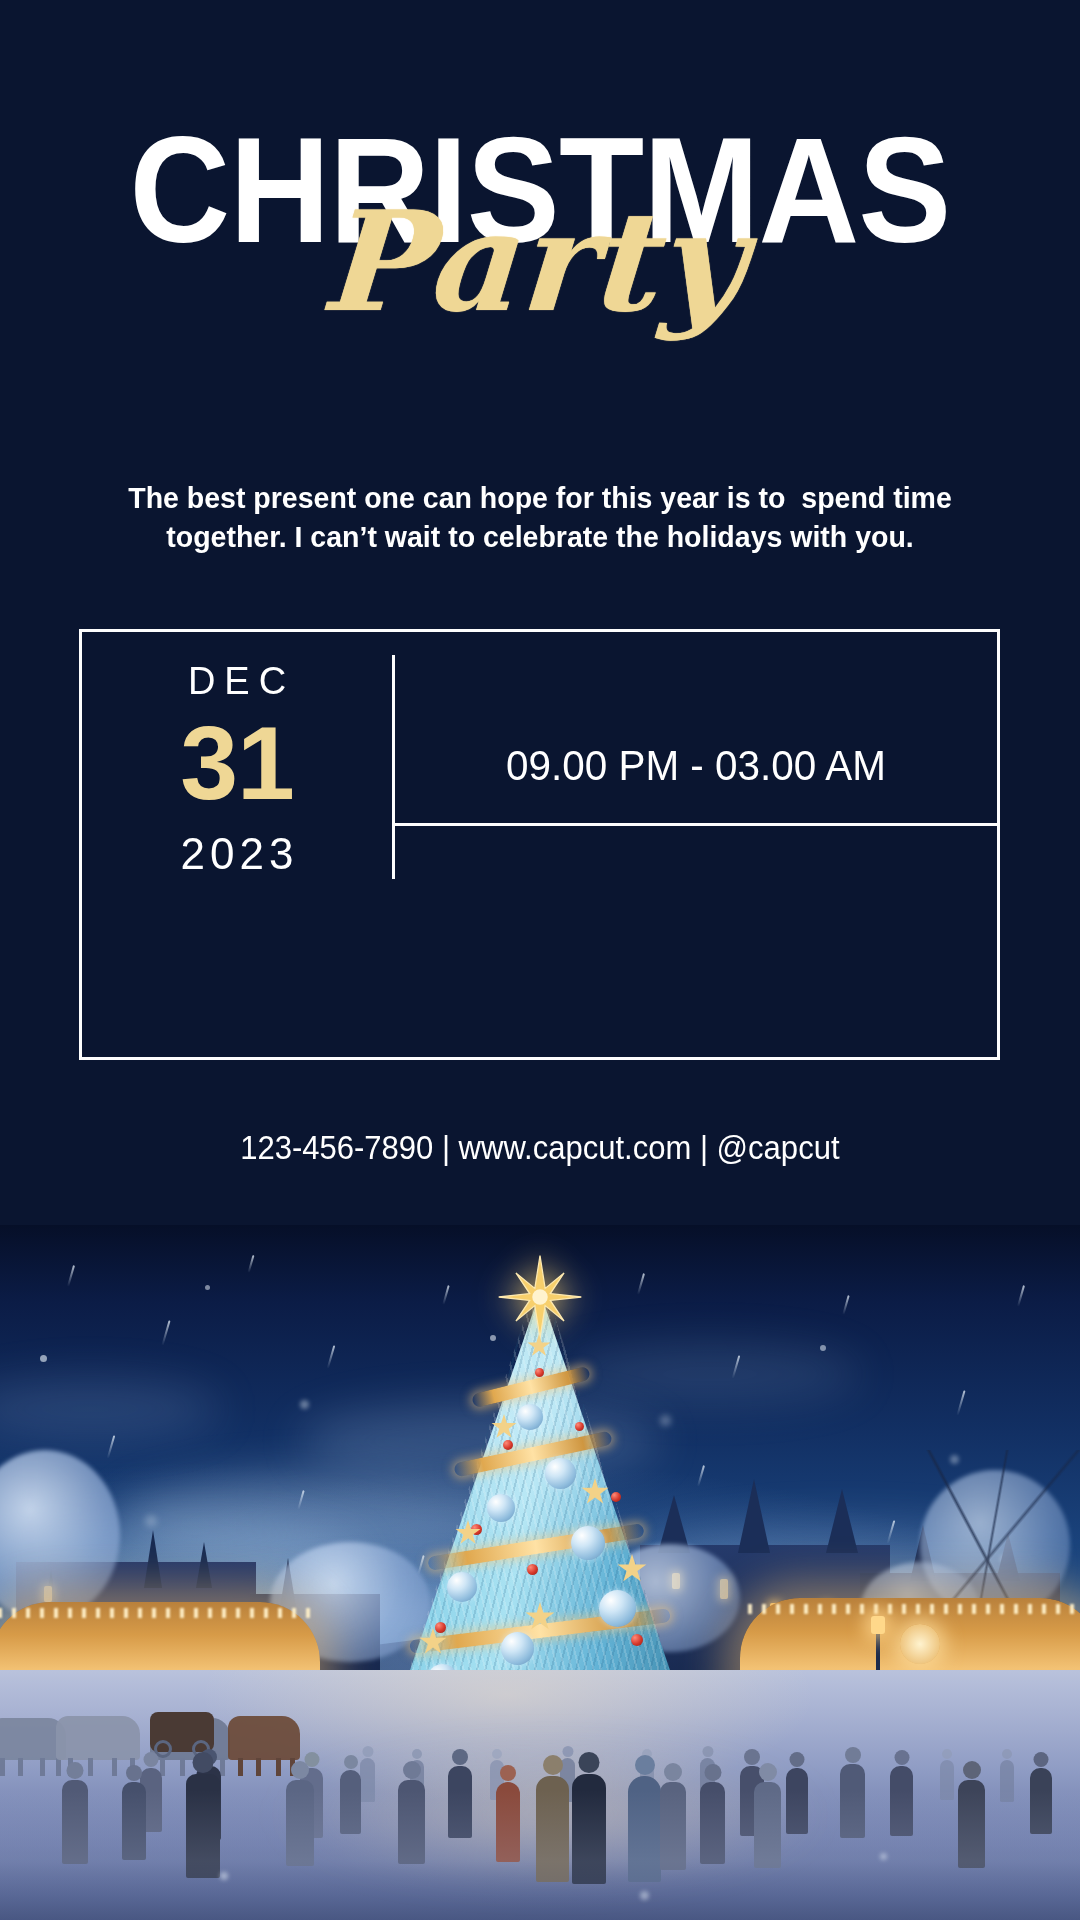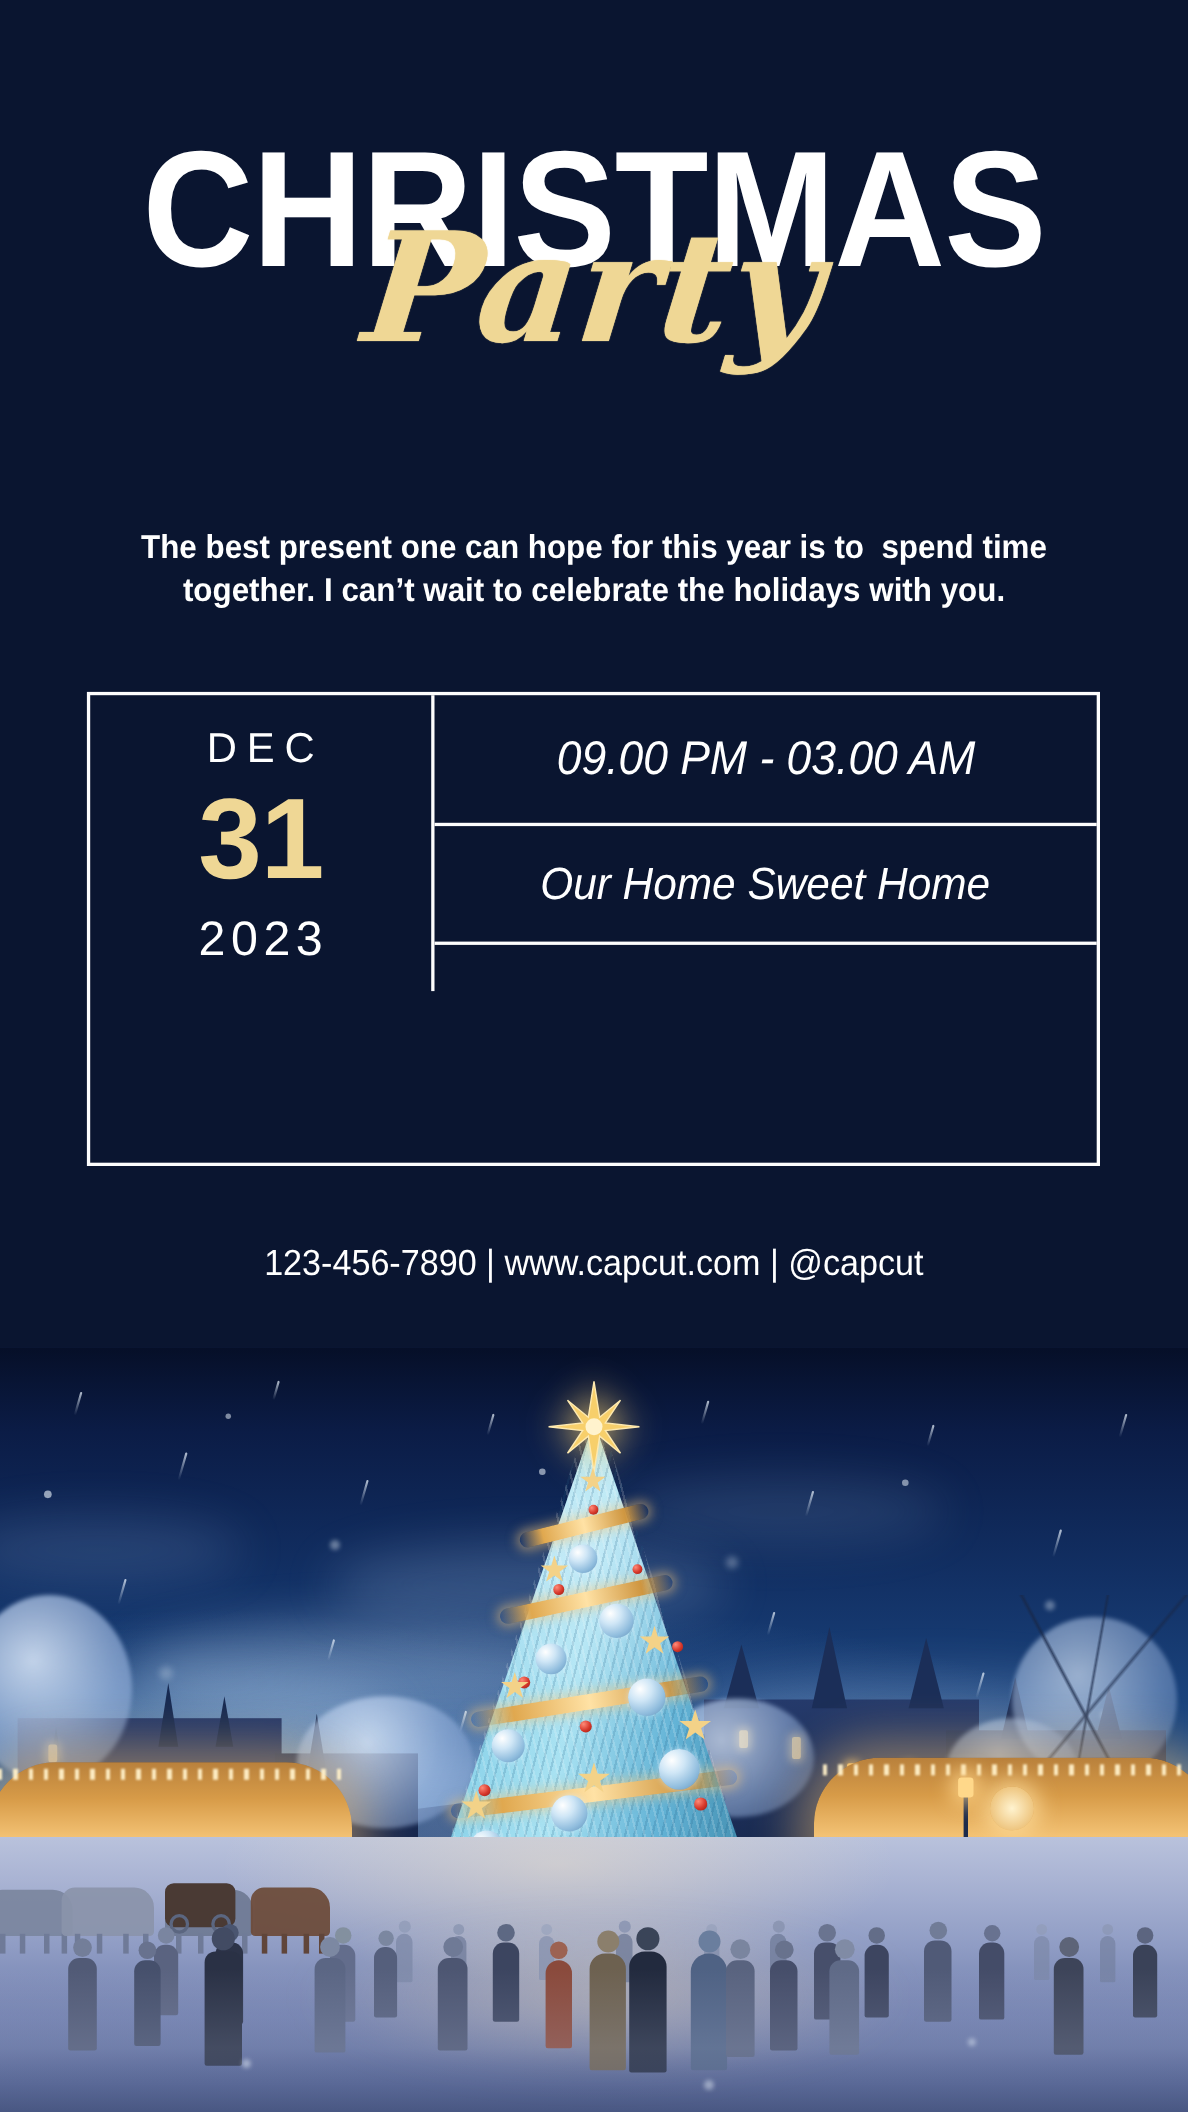--- a/index.html
+++ b/index.html
@@ -87,20 +87,21 @@
     color:#ffffff;
     font-size:47px;
     font-weight:bold;
     letter-spacing:0.5px;
     transform-origin:center;
   }
   .dt-header span{ transform:scaleX(0.90); display:inline-block; }
   .dt-body{
     display:flex;
     height:269px;
+    align-items:center;
   }
   .dt-left{
     width:313px;
     border-right:3px solid #fdfdfd;
     display:flex; flex-direction:column;
     align-items:center; justify-content:center;
     padding-top:4px;
   }
   .dt-month{
     color:#ffffff;
@@ -121,21 +122,21 @@
   .dt-year{
     color:#ffffff;
     font-size:44px;
     letter-spacing:5px;
     line-height:50px;
     margin-top:12px;
     padding-left:5px;
   }
   .dt-right{
     flex:1;
-    display:flex; flex-direction:column;font-style:italic;
+    display:flex; flex-direction:column;
   }
   .dt-cell{
     display:flex; align-items:center; justify-content:center;
     color:#ffffff;
     text-align:center;
   }
   .dt-cell.c1{ height:119px; border-bottom:3px solid #fdfdfd; font-size:43px; }
   .dt-cell.c2{ height:108px; border-bottom:3px solid #fdfdfd; font-size:41px; }
   .dt-cell.c3{ flex:1; font-size:28px; }
   .dt-cell span{ display:inline-block; transform:scaleX(0.94); }
@@ -367,23 +368,20 @@
     <div class="dt-table">
       <div class="dt-body">
         <div class="dt-left">
           <div class="dt-month">DEC</div>
           <div class="dt-day">31</div>
           <div class="dt-year">2023</div>
         </div>
         <div class="dt-right">
           <div class="dt-cell c1">
             <span>09.00 PM - 03.00 AM</span>
-          </div>
-          <div class="dt-cell c2">
-            <span>Our Home Sweet Home</span>
           </div>
         </div>
       </div>
     </div>
 
     <div class="contact">
       <span>123-456-7890 | www.capcut.com | @capcut</span>
     </div>
   </div>
 

